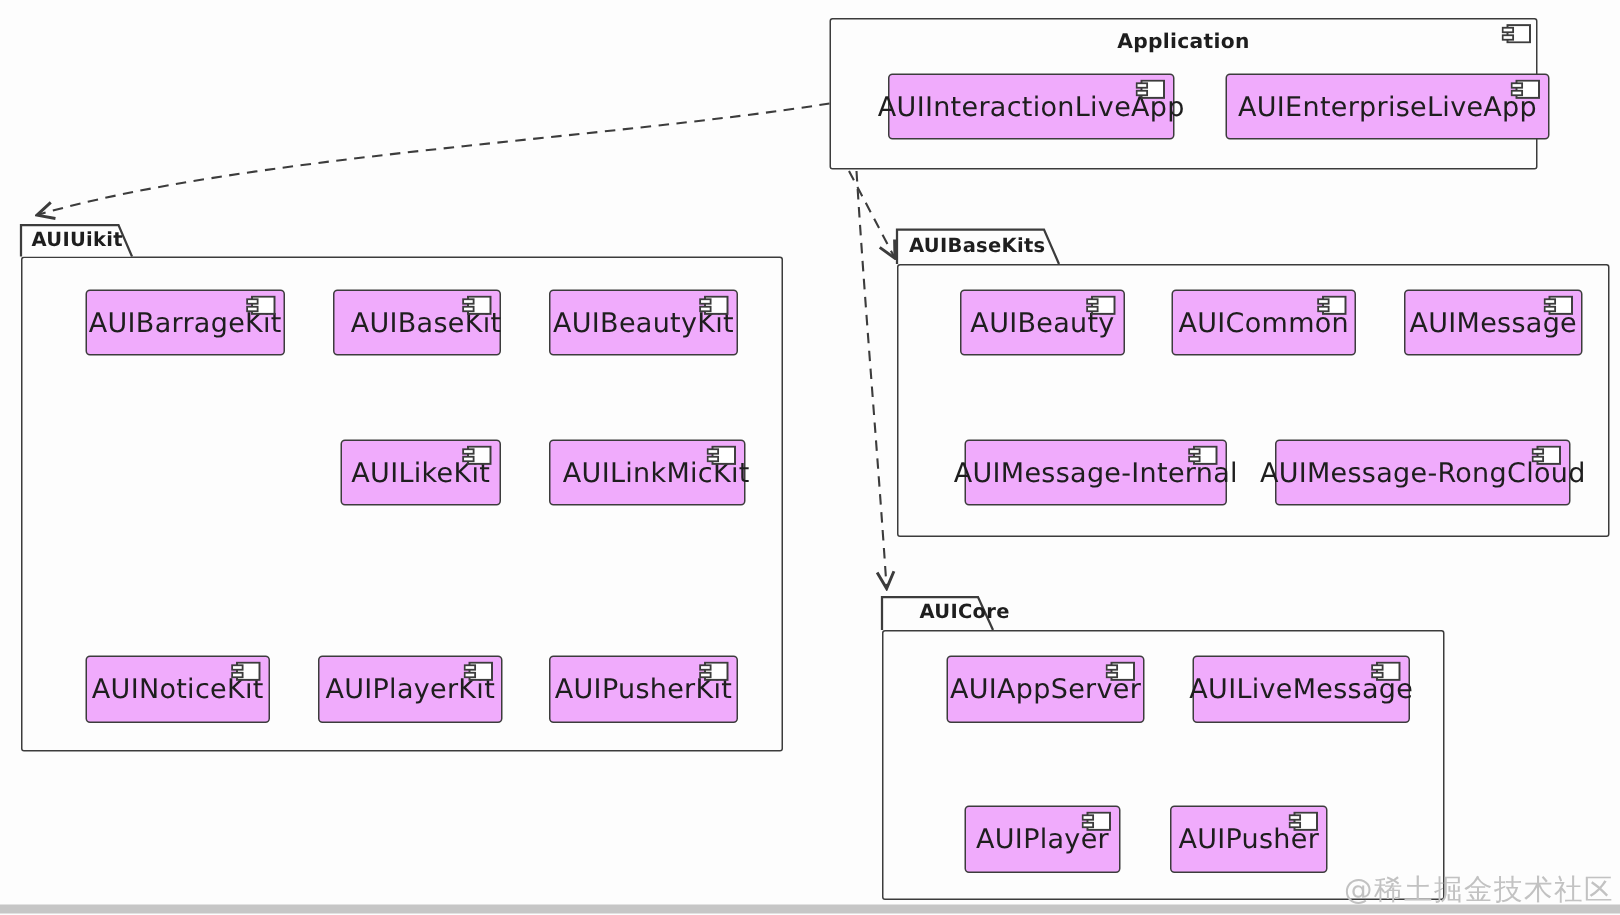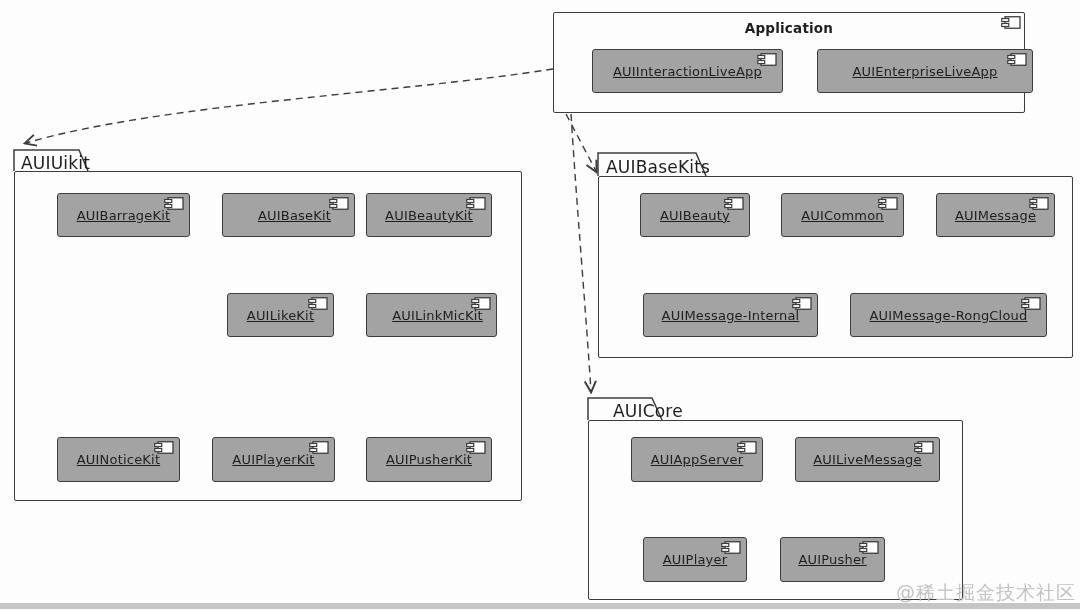--- a/index.html
+++ b/index.html
@@ -11,28 +11,28 @@
   }
   .pkg-body{
     position:absolute;border:1.5px solid #3c3c3c;border-radius:2px;
     background:transparent;box-sizing:border-box;z-index:1;
   }
   .pkg-title{
     position:absolute;z-index:3;font-weight:bold;font-size:13.5px;
     text-align:center;letter-spacing:.2px;
   }
   .tab-label{
-    position:absolute;z-index:3;font-weight:normal;font-size:17px;
+    position:absolute;z-index:3;font-weight:bold;font-size:13px;
     letter-spacing:.2px;white-space:nowrap;
   }
   .comp{
     position:absolute;border:1.5px solid #3c3c3c;border-radius:3px;
-    background:#a3a3a3;box-sizing:border-box;z-index:3;
+    background:#f0abfc;box-sizing:border-box;z-index:3;
     display:flex;align-items:center;justify-content:center;
-    font-size:13px;letter-spacing:.2px;white-space:nowrap;text-decoration:underline;
+    font-size:18px;letter-spacing:.2px;white-space:nowrap;
   }
   .comp .cicon{position:absolute;top:3px;right:5px;line-height:0;}
   .outer-icon{position:absolute;z-index:3;line-height:0;}
   .overlay{position:absolute;left:0;top:0;z-index:2;}
   .watermark{
     position:absolute;z-index:4;right:4px;top:580px;
     font-size:19px;color:#c2c2c2;letter-spacing:1px;white-space:nowrap;
   }
   .bottom-bar{
     position:absolute;left:0;right:0;top:603px;height:6px;
@@ -95,21 +95,21 @@
   </div>
 
   <div class="comp" style="left:57px;top:193px;width:133px;height:44px;">
     <span class="cicon"><svg width="20" height="13" viewBox="0 0 20 13">
           <rect x="4" y="0.75" width="15" height="11.5" fill="#fff" stroke="#3c3c3c" stroke-width="1.3"></rect>
           <rect x="0.75" y="2.5" width="7" height="3" fill="#fff" stroke="#3c3c3c" stroke-width="1.2"></rect>
           <rect x="0.75" y="7.5" width="7" height="3" fill="#fff" stroke="#3c3c3c" stroke-width="1.2"></rect>
         </svg></span>
     <span>AUIBarrageKit</span>
   </div>
-  <div class="comp" style="left:222px;top:193px;width:133px;height:44px;padding-left:12px;">
+  <div class="comp" style="left:222px;top:193px;width:112px;height:44px;padding-left:12px;">
     <span class="cicon"><svg width="20" height="13" viewBox="0 0 20 13">
           <rect x="4" y="0.75" width="15" height="11.5" fill="#fff" stroke="#3c3c3c" stroke-width="1.3"></rect>
           <rect x="0.75" y="2.5" width="7" height="3" fill="#fff" stroke="#3c3c3c" stroke-width="1.2"></rect>
           <rect x="0.75" y="7.5" width="7" height="3" fill="#fff" stroke="#3c3c3c" stroke-width="1.2"></rect>
         </svg></span>
     <span>AUIBaseKit</span>
   </div>
   <div class="comp" style="left:366px;top:193px;width:126px;height:44px;">
     <span class="cicon"><svg width="20" height="13" viewBox="0 0 20 13">
           <rect x="4" y="0.75" width="15" height="11.5" fill="#fff" stroke="#3c3c3c" stroke-width="1.3"></rect>

